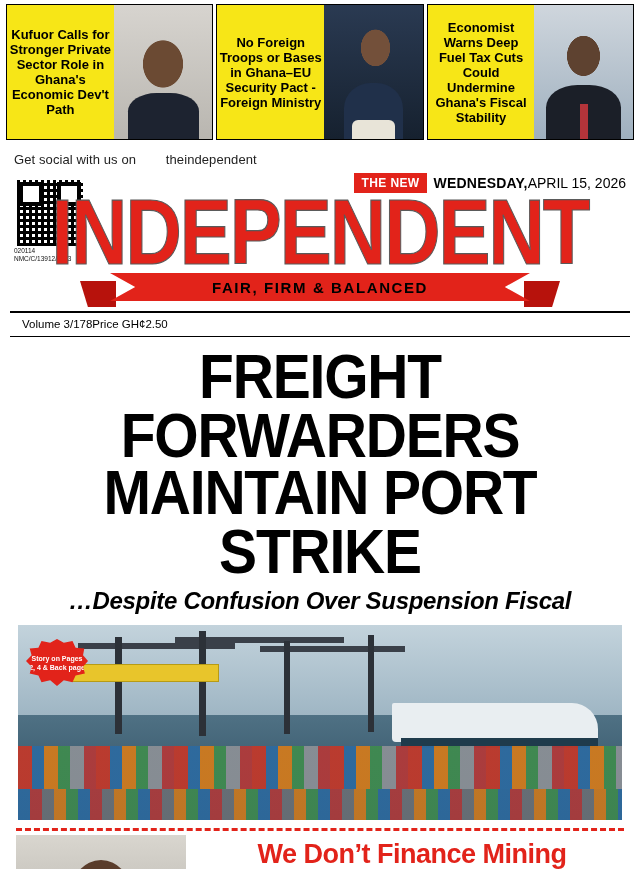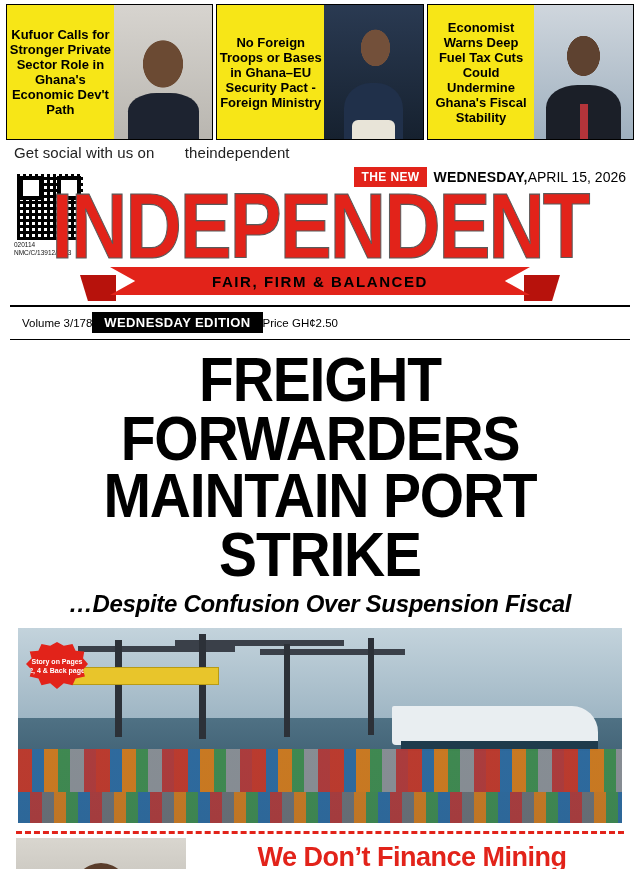--- a/index.html
+++ b/index.html
@@ -121,24 +121,25 @@
     left: 46%;
     bottom: 0;
     width: 8%;
     height: 26%;
     background: #b3343a;
     z-index: 3;
   }
 
   
   .social-line {
-    font-size: 15px;
+    font-size: 13px;
     color: #222;
     padding: 2px 0 2px 14px;
     letter-spacing: 0.1px;
+    margin-top: 8px;
   }
   .social-line .handle { margin-left: 26px; }
 
   
   .masthead {
     position: relative;
     height: 138px;
     padding: 0 26px;
     box-sizing: border-box;
   }
@@ -496,21 +497,20 @@
 
     <div class="ribbon-tail-l"></div>
     <div class="ribbon-tail-r"></div>
     <div class="ribbon">FAIR, FIRM &amp; BALANCED</div>
   </div>
 
   <hr class="rule">
 
   <div class="info-bar">
     <span class="vol">Volume 3/178</span>
-    <span class="edition-badge">WEDNESDAY EDITION</span>
     <span class="price">Price GH¢2.50</span>
   </div>
 
   <hr class="rule-thin">
 
   <div class="headline">FREIGHT FORWARDERS</div>
   <div class="headline">MAINTAIN PORT STRIKE</div>
   <div class="subhead">…Despite Confusion Over Suspension Fiscal</div>
 
   <div class="lead-photo">

